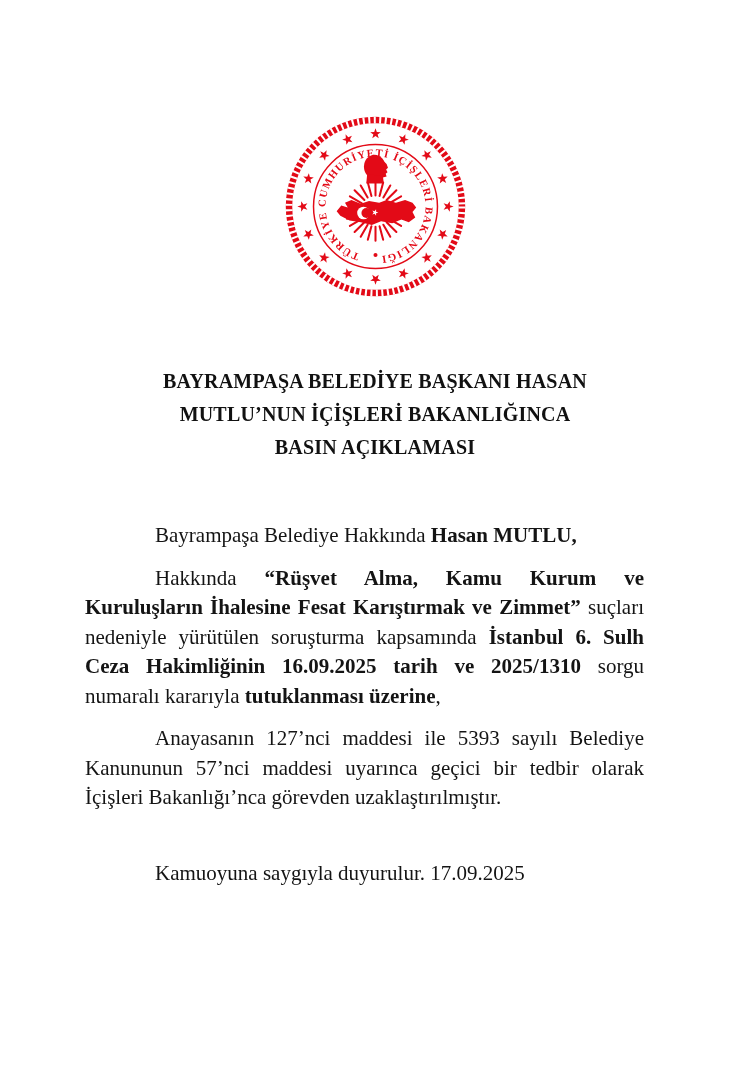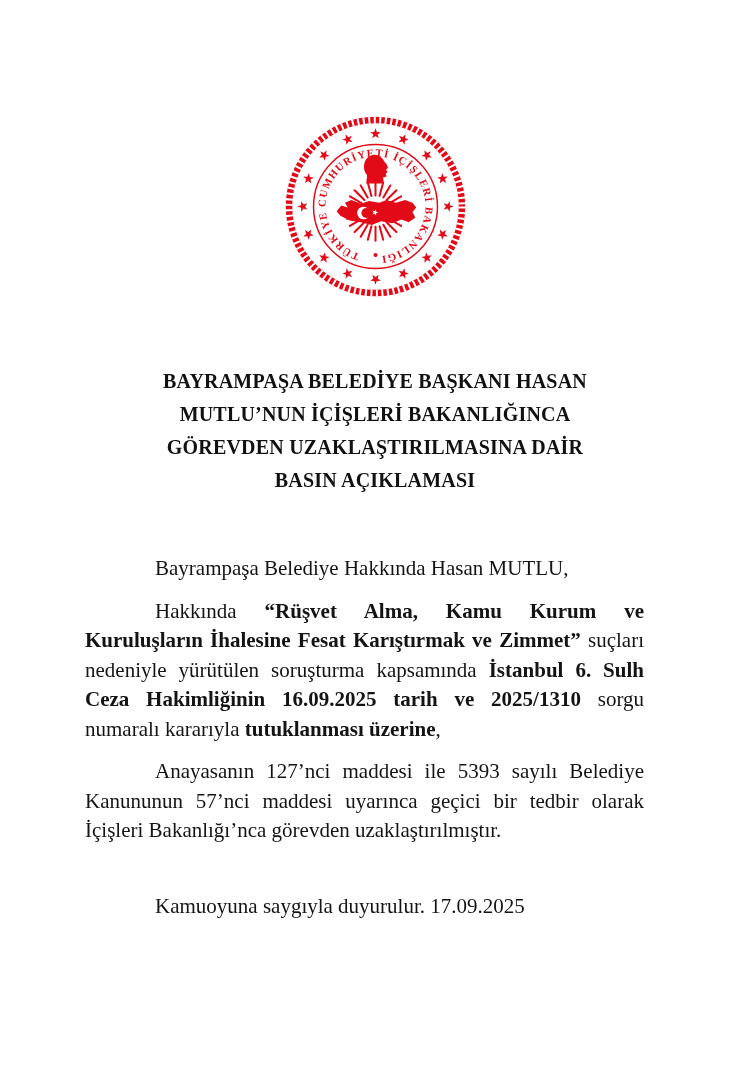--- a/index.html
+++ b/index.html
@@ -104,24 +104,23 @@
         <circle cx="87" cy="107" r="6.8" fill="#ffffff"></circle>
         <circle cx="90.2" cy="107" r="5.4" fill="#e30a17"></circle>
         <use href="#star5" transform="translate(99.5,106.5) scale(0.6) rotate(18)" fill="#ffffff"></use>
       </g>
     </svg>
   </div>
 
   <div class="doc-title">
     <div>BAYRAMPAŞA BELEDİYE BAŞKANI HASAN</div>
     <div>MUTLU’NUN İÇİŞLERİ BAKANLIĞINCA</div>
-    <div>GÖREVDEN UZAKLAŞTIRILMASINA DAİR</div>
     <div>BASIN AÇIKLAMASI</div>
   </div>
 
   <div class="doc-body">
-    <p><span>Bayrampaşa Belediye Hakkında </span><span style="font-weight: normal;">Hasan MUTLU,</span></p>
+    <p><span>Bayrampaşa Belediye Hakkında </span><span style="font-weight: bold;">Hasan MUTLU,</span></p>
     <p><span>Hakkında </span><span style="font-weight: bold;">“Rüşvet Alma, Kamu Kurum ve Kuruluşların İhalesine Fesat Karıştırmak ve Zimmet”</span><span> suçları nedeniyle yürütülen soruşturma kapsamında </span><span style="font-weight: bold;">İstanbul 6. Sulh Ceza Hakimliğinin 16.09.2025 tarih ve 2025/1310</span><span> sorgu numaralı kararıyla </span><span style="font-weight: bold;">tutuklanması üzerine</span><span>,</span></p>
     <p><span>Anayasanın 127’nci maddesi ile 5393 sayılı Belediye Kanununun 57’nci maddesi uyarınca </span><span style="font-weight: normal;">geçici bir tedbir olarak</span><span> İçişleri Bakanlığı’nca görevden uzaklaştırılmıştır.</span></p>
     <p><span>Kamuoyuna saygıyla duyurulur. 17.09.2025</span></p>
   </div>
 
 </div>
 
 </body></html>

